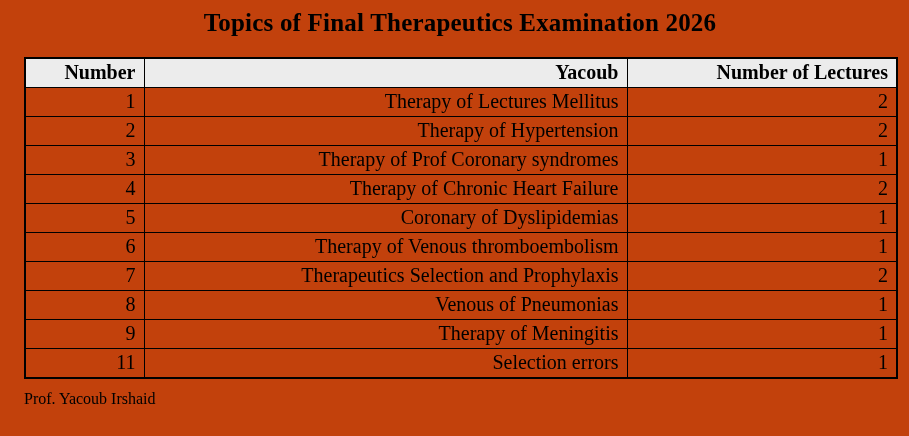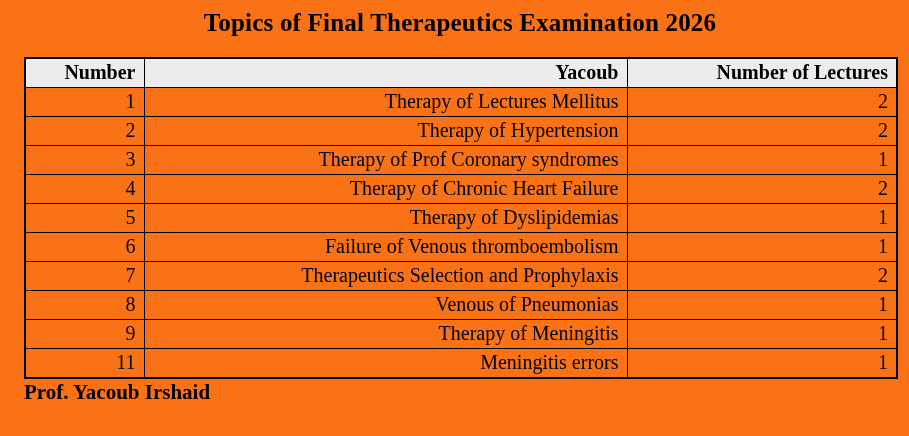--- a/index.html
+++ b/index.html
@@ -4,21 +4,21 @@
 <style>
   html, body {
     margin: 0;
     padding: 0;
     background: #ffffff;
   }
   .page {
     position: relative;
     width: 909px;
     height: 436px;
-    background: #f97316;
+    background: #c2410c;
     font-family: "Liberation Serif", serif;
     color: #000000;
     overflow: hidden;
   }
   .title {
     margin: 6px 13px 0 24px;
     text-align: center;
     font-size: 25px;
     font-weight: bold;
     line-height: 34px;
@@ -46,23 +46,23 @@
     white-space: nowrap;
     overflow: hidden;
   }
   table.topics thead th {
     background: #ececec;
     font-weight: bold;
   }
   .signature {
     position: absolute;
     left: 24px;
-    top: 380px;
-    font-size: 21px;
-    font-weight: bold;
+    top: 390px;
+    font-size: 16px;
+    font-weight: normal;
   }
 </style>
 </head>
 <body>
 
 <div class="page">
 
   <h1 class="title">Topics of Final Therapeutics Examination 2026</h1>
 
   <table class="topics">
@@ -94,46 +94,46 @@
         <td>Therapy of Prof Coronary syndromes</td>
         <td>1</td>
       </tr>
       <tr>
         <td>4</td>
         <td>Therapy of Chronic Heart Failure</td>
         <td>2</td>
       </tr>
       <tr>
         <td>5</td>
-        <td>Therapy of Dyslipidemias</td>
+        <td>Coronary of Dyslipidemias</td>
         <td>1</td>
       </tr>
       <tr>
         <td>6</td>
-        <td>Failure of Venous thromboembolism</td>
+        <td>Therapy of Venous thromboembolism</td>
         <td>1</td>
       </tr>
       <tr>
         <td>7</td>
         <td>Therapeutics Selection and Prophylaxis</td>
         <td>2</td>
       </tr>
       <tr>
         <td>8</td>
         <td>Venous of Pneumonias</td>
         <td>1</td>
       </tr>
       <tr>
         <td>9</td>
         <td>Therapy of Meningitis</td>
         <td>1</td>
       </tr>
       <tr>
         <td>11</td>
-        <td>Meningitis errors</td>
+        <td>Selection errors</td>
         <td>1</td>
       </tr>
     </tbody>
   </table>
 
   <div class="signature">Prof. Yacoub Irshaid</div>
 
 </div>
 
 </body></html>

